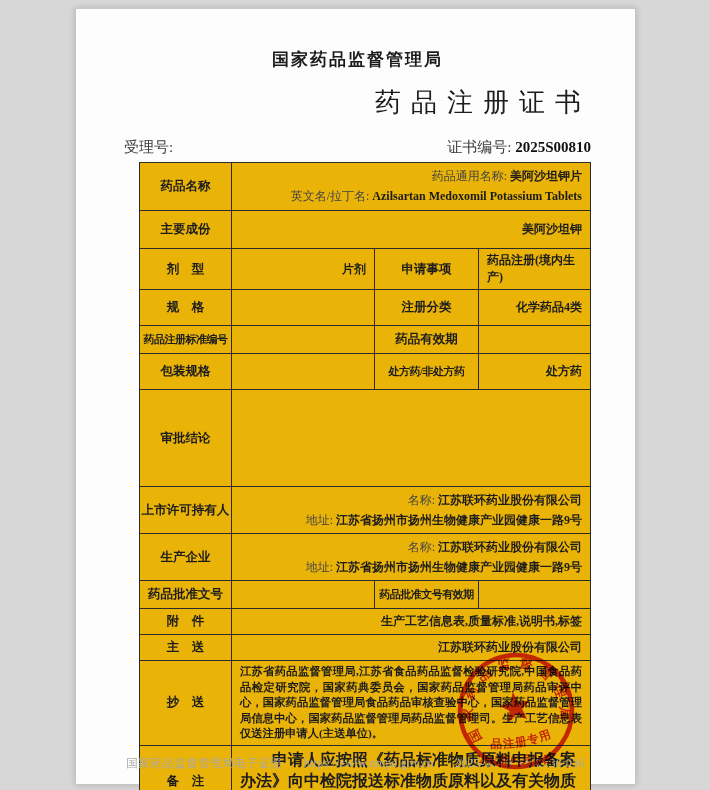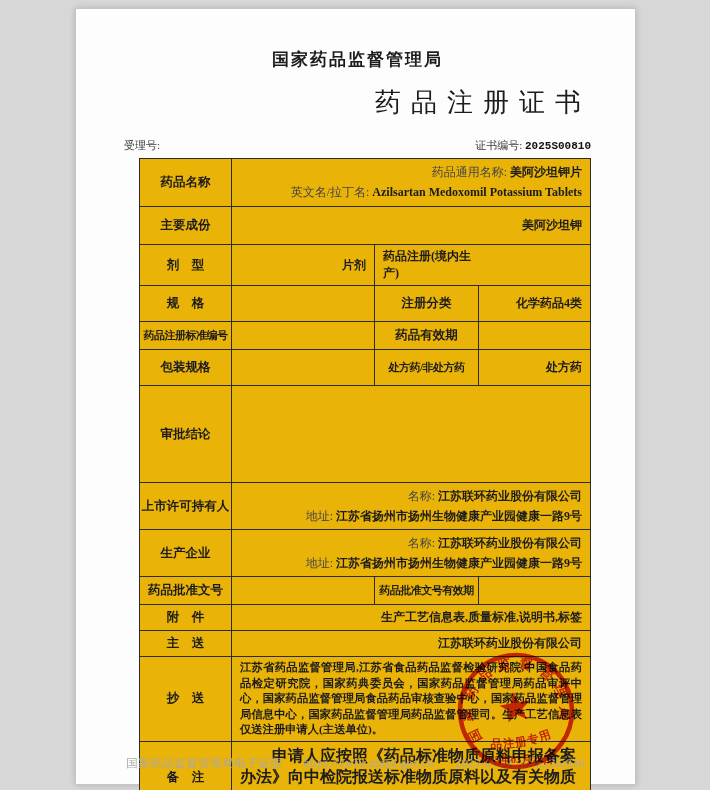--- a/index.html
+++ b/index.html
@@ -5,22 +5,22 @@
   html,body{margin:0;padding:0;}
   .stage{position:relative;width:710px;height:790px;background:#d7d7d7;overflow:hidden;
          font-family:"Liberation Serif","DejaVu Serif",serif;color:#1c1c1c;}
   .page{position:absolute;left:75px;top:8px;width:559px;height:775px;
         background:#fdfdfd;border:1px solid #c6c6c6;box-shadow:0 0 6px rgba(0,0,0,.18);}
   .content{position:absolute;left:48px;top:0;width:467px;}
   .agency{margin-top:39px;text-align:center;font-size:17px;font-weight:700;letter-spacing:2px;
           font-family:"Liberation Sans","DejaVu Sans",sans-serif;}
   .doctitle{margin-top:14px;text-align:right;font-size:26px;letter-spacing:10px;font-weight:500;}
   .meta{margin-top:18px;display:flex;justify-content:space-between;align-items:flex-end;
-        font-size:11px;color:#3a3a3a;}
-  .meta .num{font-weight:700;color:#111;font-family:Liberation Mono, monospace;}
+        font-size:15px;color:#3a3a3a;}
+  .meta .num{font-weight:700;color:#111;font-family:Liberation Serif, serif;}
   .tbl{margin-top:5px;border:1.4px solid #2b2b2b;background:#eab308;margin-left:15px;}
   .row{display:grid;border-bottom:1px solid #2b2b2b;}
   .row:last-child{border-bottom:none;}
   .r-full{grid-template-columns:92px 1fr;}
   .r-quad{grid-template-columns:92px 143px 104px 1fr;}
   .cell{border-right:1px solid #2b2b2b;display:flex;flex-direction:column;justify-content:center;}
   .row .cell:last-child{border-right:none;}
   .lab{align-items:center;text-align:center;font-weight:700;font-size:12.5px;padding:2px 1px;}
   .lab.small{font-size:11px;letter-spacing:-0.5px;}
   .val{padding:3px 8px;font-size:12px;font-weight:700;align-items:flex-end;}
@@ -65,20 +65,21 @@
         </div>
 
         <div class="row r-full" style="min-height:37px">
           <div class="cell lab">主要成份</div>
           <div class="cell val">美阿沙坦钾</div>
         </div>
 
         <div class="row r-quad" style="min-height:30px">
           <div class="cell lab">剂　型</div>
           <div class="cell val">片剂</div>
+          <div class="cell lab">申请事项</div>
           <div class="cell val">药品注册(境内生产)</div>
         </div>
 
         <div class="row r-quad" style="min-height:35px">
           <div class="cell lab">规　格</div>
           <div class="cell val"></div>
           <div class="cell lab">注册分类</div>
           <div class="cell val">化学药品4类</div>
         </div>
 

